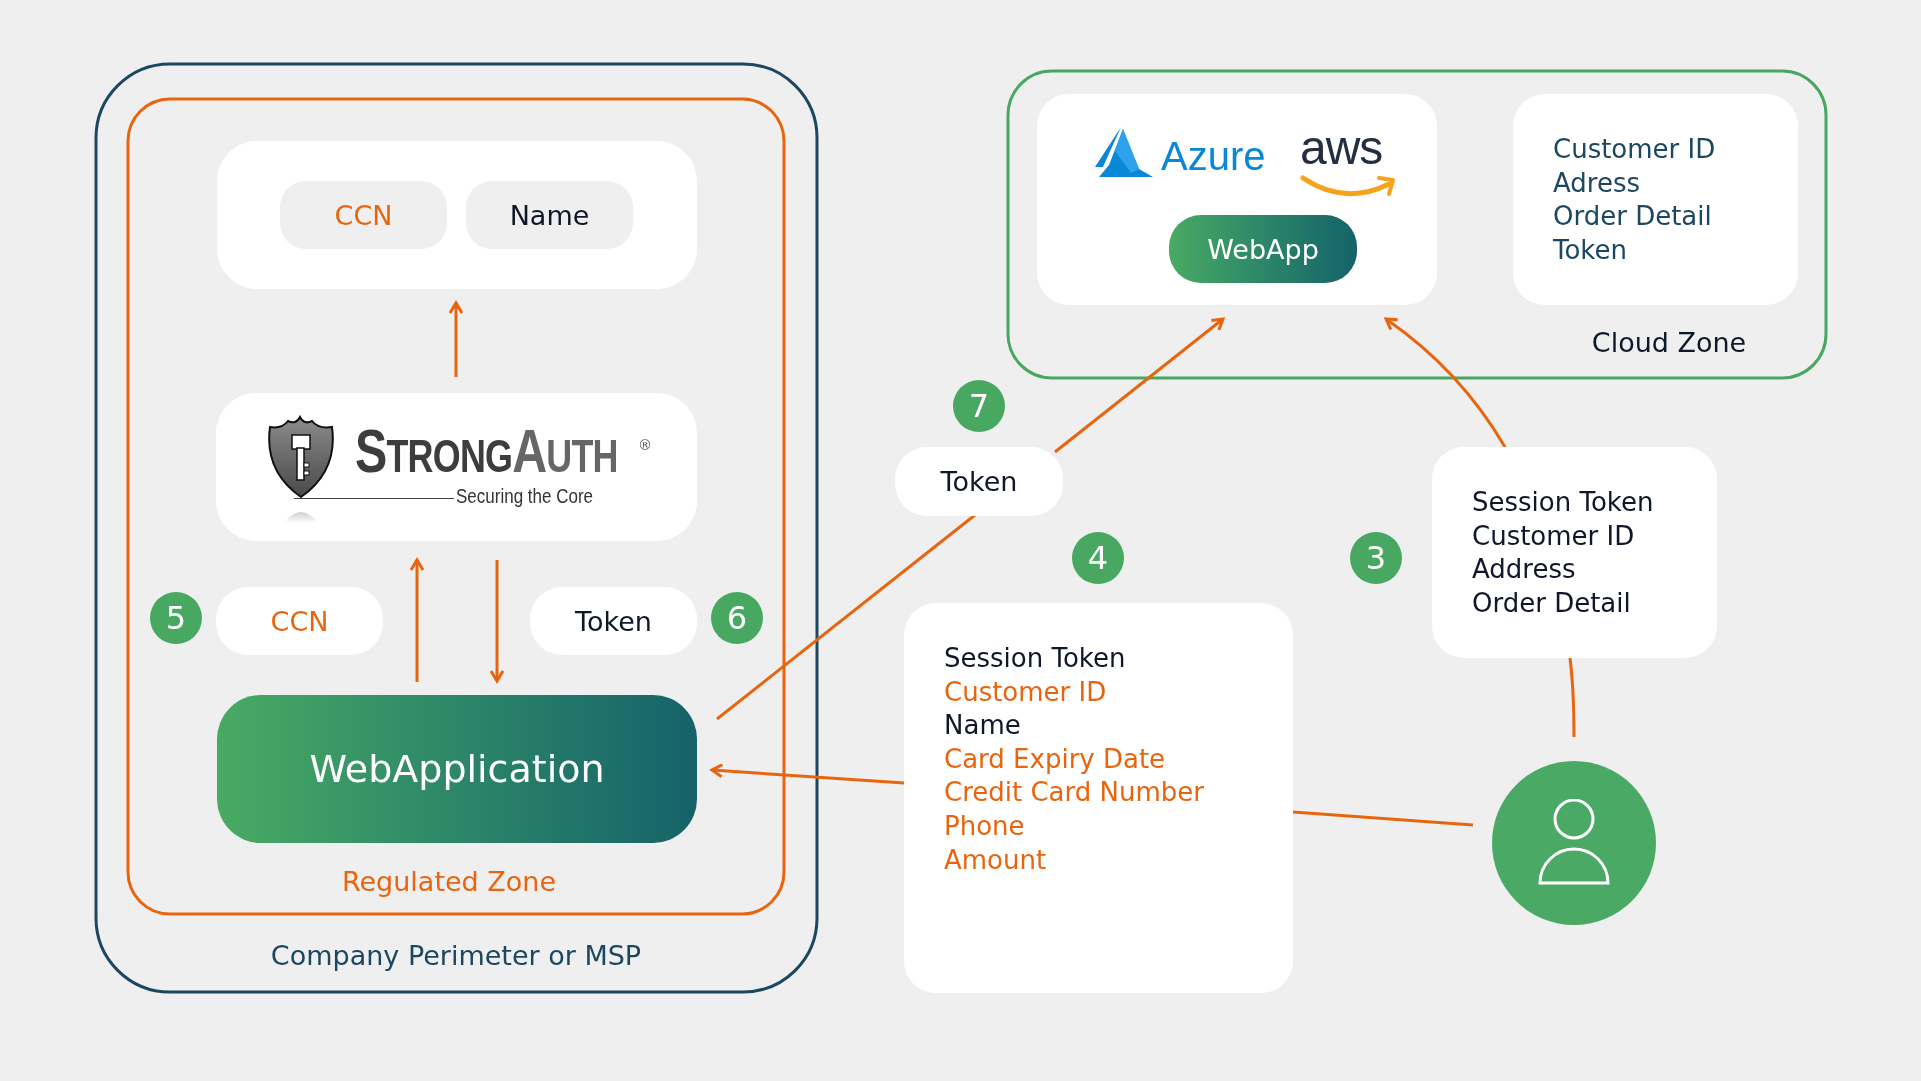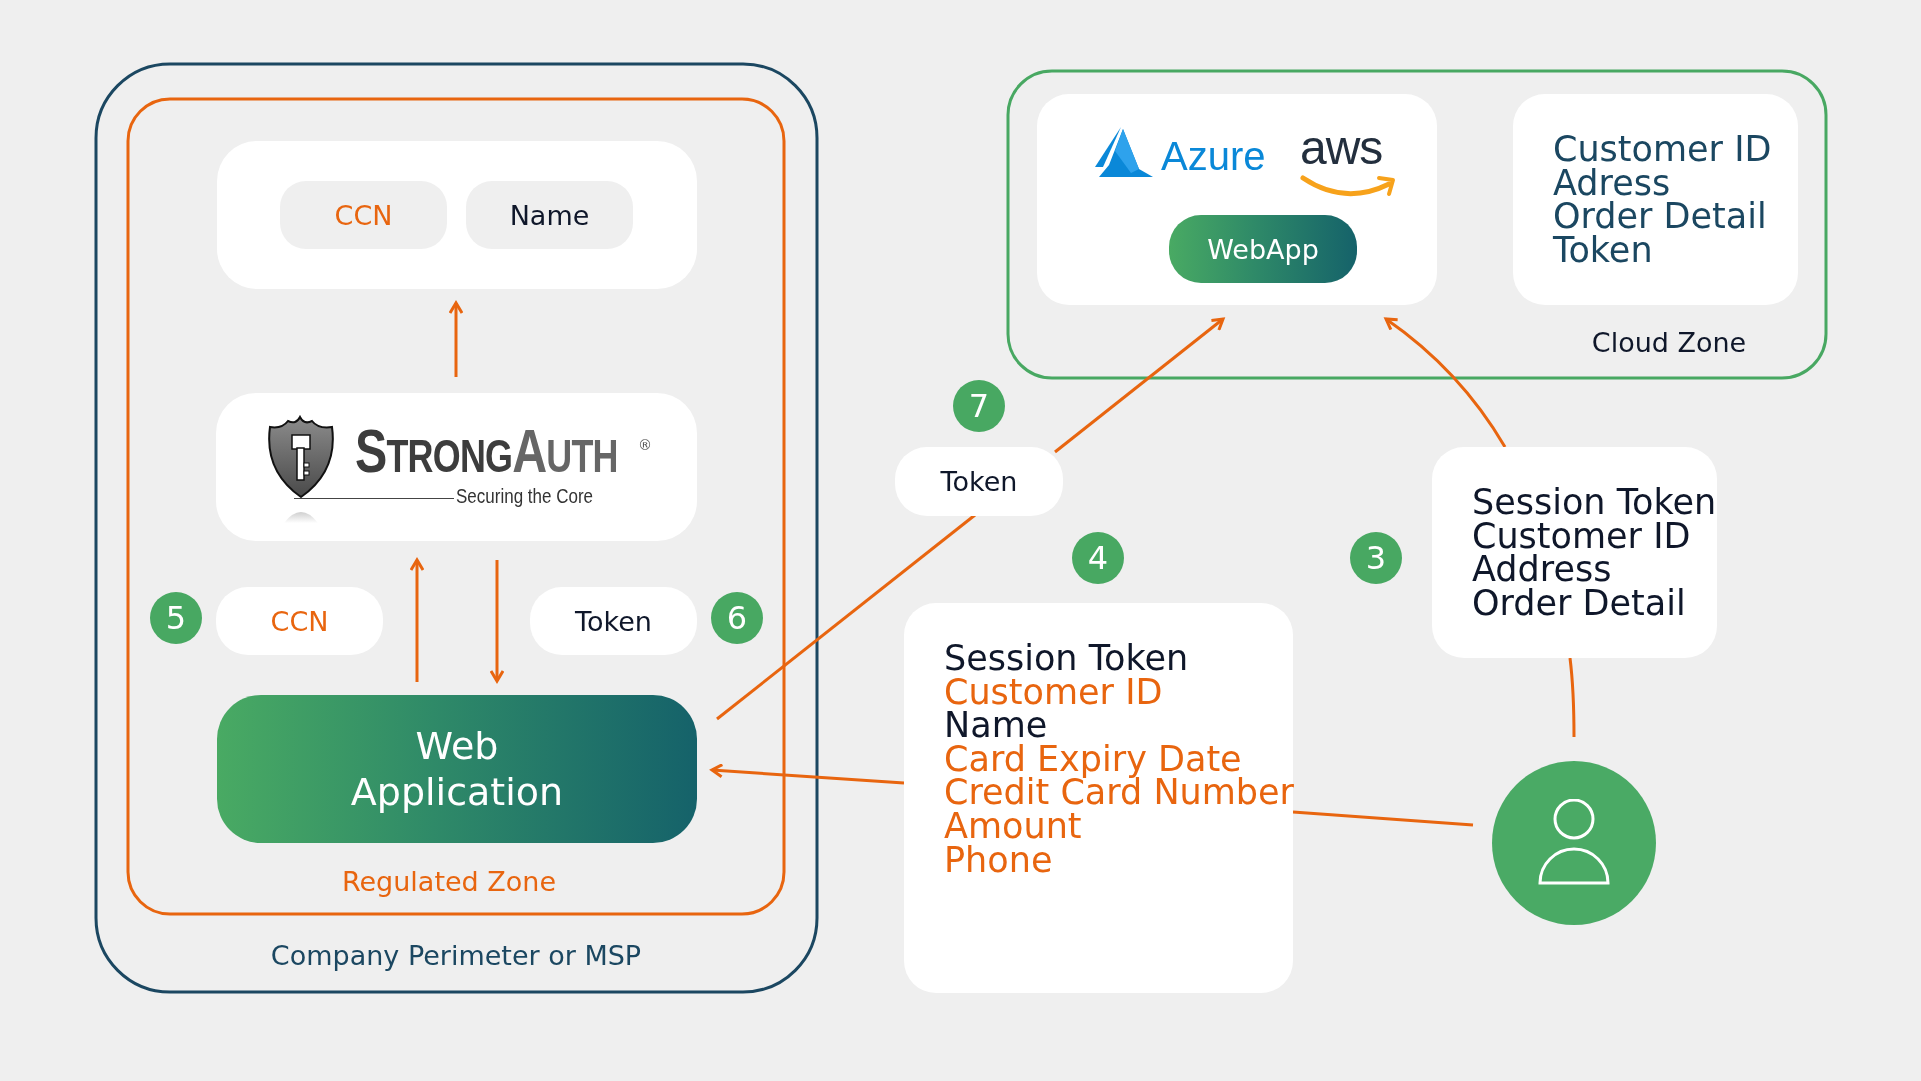--- a/index.html
+++ b/index.html
@@ -8,21 +8,21 @@
   svg.layer { position:absolute; left:0; top:0; }
   .card { position:absolute; background:#ffffff; }
   .chip { position:absolute; background:#efefef; border-radius:26px; display:flex; align-items:center; justify-content:center; font-size:27px; }
   .pill { position:absolute; background:#fff; border-radius:32px; display:flex; align-items:center; justify-content:center; font-size:27px; }
   .orange { color:#e8650f; }
   .green { color:#0f172a; }
   .navy { color:#1b4761; }
   .badge { position:absolute; width:52px; height:52px; border-radius:50%; background:#48a862; color:#fff;
            font-size:32px; display:flex; align-items:center; justify-content:center; }
   .zone-label { position:absolute; font-size:27px; white-space:nowrap; transform:translateX(-50%); }
-  .list { position:absolute; font-size:35px; line-height:33.6px; white-space:nowrap; }
+  .list { position:absolute; font-size:26px; line-height:33.6px; white-space:nowrap; }
   .list div { height:33.6px; }
   .grad-btn { position:absolute; background:linear-gradient(90deg,#49aa63 0%,#2f8a68 45%,#15626a 100%);
               color:#fff; display:flex; align-items:center; justify-content:center; text-align:center; }
 </style>
 </head>
 <body>
 
 <svg class="layer" width="1921" height="1081">
   <defs>
     <marker id="arrowhead" markerWidth="14" markerHeight="14" refX="11" refY="7" orient="auto" markerUnits="userSpaceOnUse">
@@ -89,21 +89,21 @@
   <div style="position:absolute;left:78px;top:105px;width:160px;height:1px;background:#444;"></div>
   <span style="position:absolute;left:240px;top:92px;font-family:'Liberation Sans',sans-serif;font-size:20px;color:#333;transform:scaleX(0.85);transform-origin:left center;white-space:nowrap;">Securing the Core</span>
 </div>
 
 <div class="badge" style="left:150px;top:592px;">5</div>
 <div class="pill orange" style="left:216px;top:587px;width:167px;height:68px;">CCN</div>
 
 <div class="pill green" style="left:530px;top:587px;width:167px;height:68px;">Token</div>
 <div class="badge" style="left:711px;top:592px;">6</div>
 
-<div class="grad-btn" style="left:217px;top:695px;width:480px;height:148px;border-radius:44px;flex-direction:column;font-size:38px;line-height:46px;">
+<div class="grad-btn" style="left:217px;top:695px;width:480px;height:148px;border-radius:44px;font-size:38px;line-height:46px;">
   <span>Web</span>
   <span>Application</span>
 </div>
 
 <div class="zone-label orange" style="left:449px;top:866px;">Regulated Zone</div>
 <div class="zone-label navy" style="left:456px;top:940px;">Company Perimeter or MSP</div>
 
 <div class="card" style="left:1037px;top:94px;width:400px;height:211px;border-radius:32px;">
   <svg width="60" height="52" viewBox="0 0 60 52" style="position:absolute;left:58px;top:33px;">
     <path d="M26,0 L8,40 L0,40 Z" fill="#0a88d8"></path>
@@ -133,22 +133,22 @@
 <div class="pill green" style="left:895px;top:447px;width:168px;height:69px;">Token</div>
 
 <div class="badge" style="left:1072px;top:532px;">4</div>
 <div class="card" style="left:904px;top:603px;width:389px;height:390px;border-radius:32px;">
   <div class="list" style="left:40px;top:39px;">
     <div class="green">Session Token</div>
     <div class="orange">Customer ID</div>
     <div class="green">Name</div>
     <div class="orange">Card Expiry Date</div>
     <div class="orange">Credit Card Number</div>
+    <div class="orange">Phone</div>
     <div class="orange">Amount</div>
-    <div class="orange">Phone</div>
   </div>
 </div>
 
 <div class="badge" style="left:1350px;top:532px;">3</div>
 <div class="card" style="left:1432px;top:447px;width:285px;height:211px;border-radius:32px;">
   <div class="list green" style="left:40px;top:39px;">
     <div>Session Token</div>
     <div>Customer ID</div>
     <div>Address</div>
     <div>Order Detail</div>

